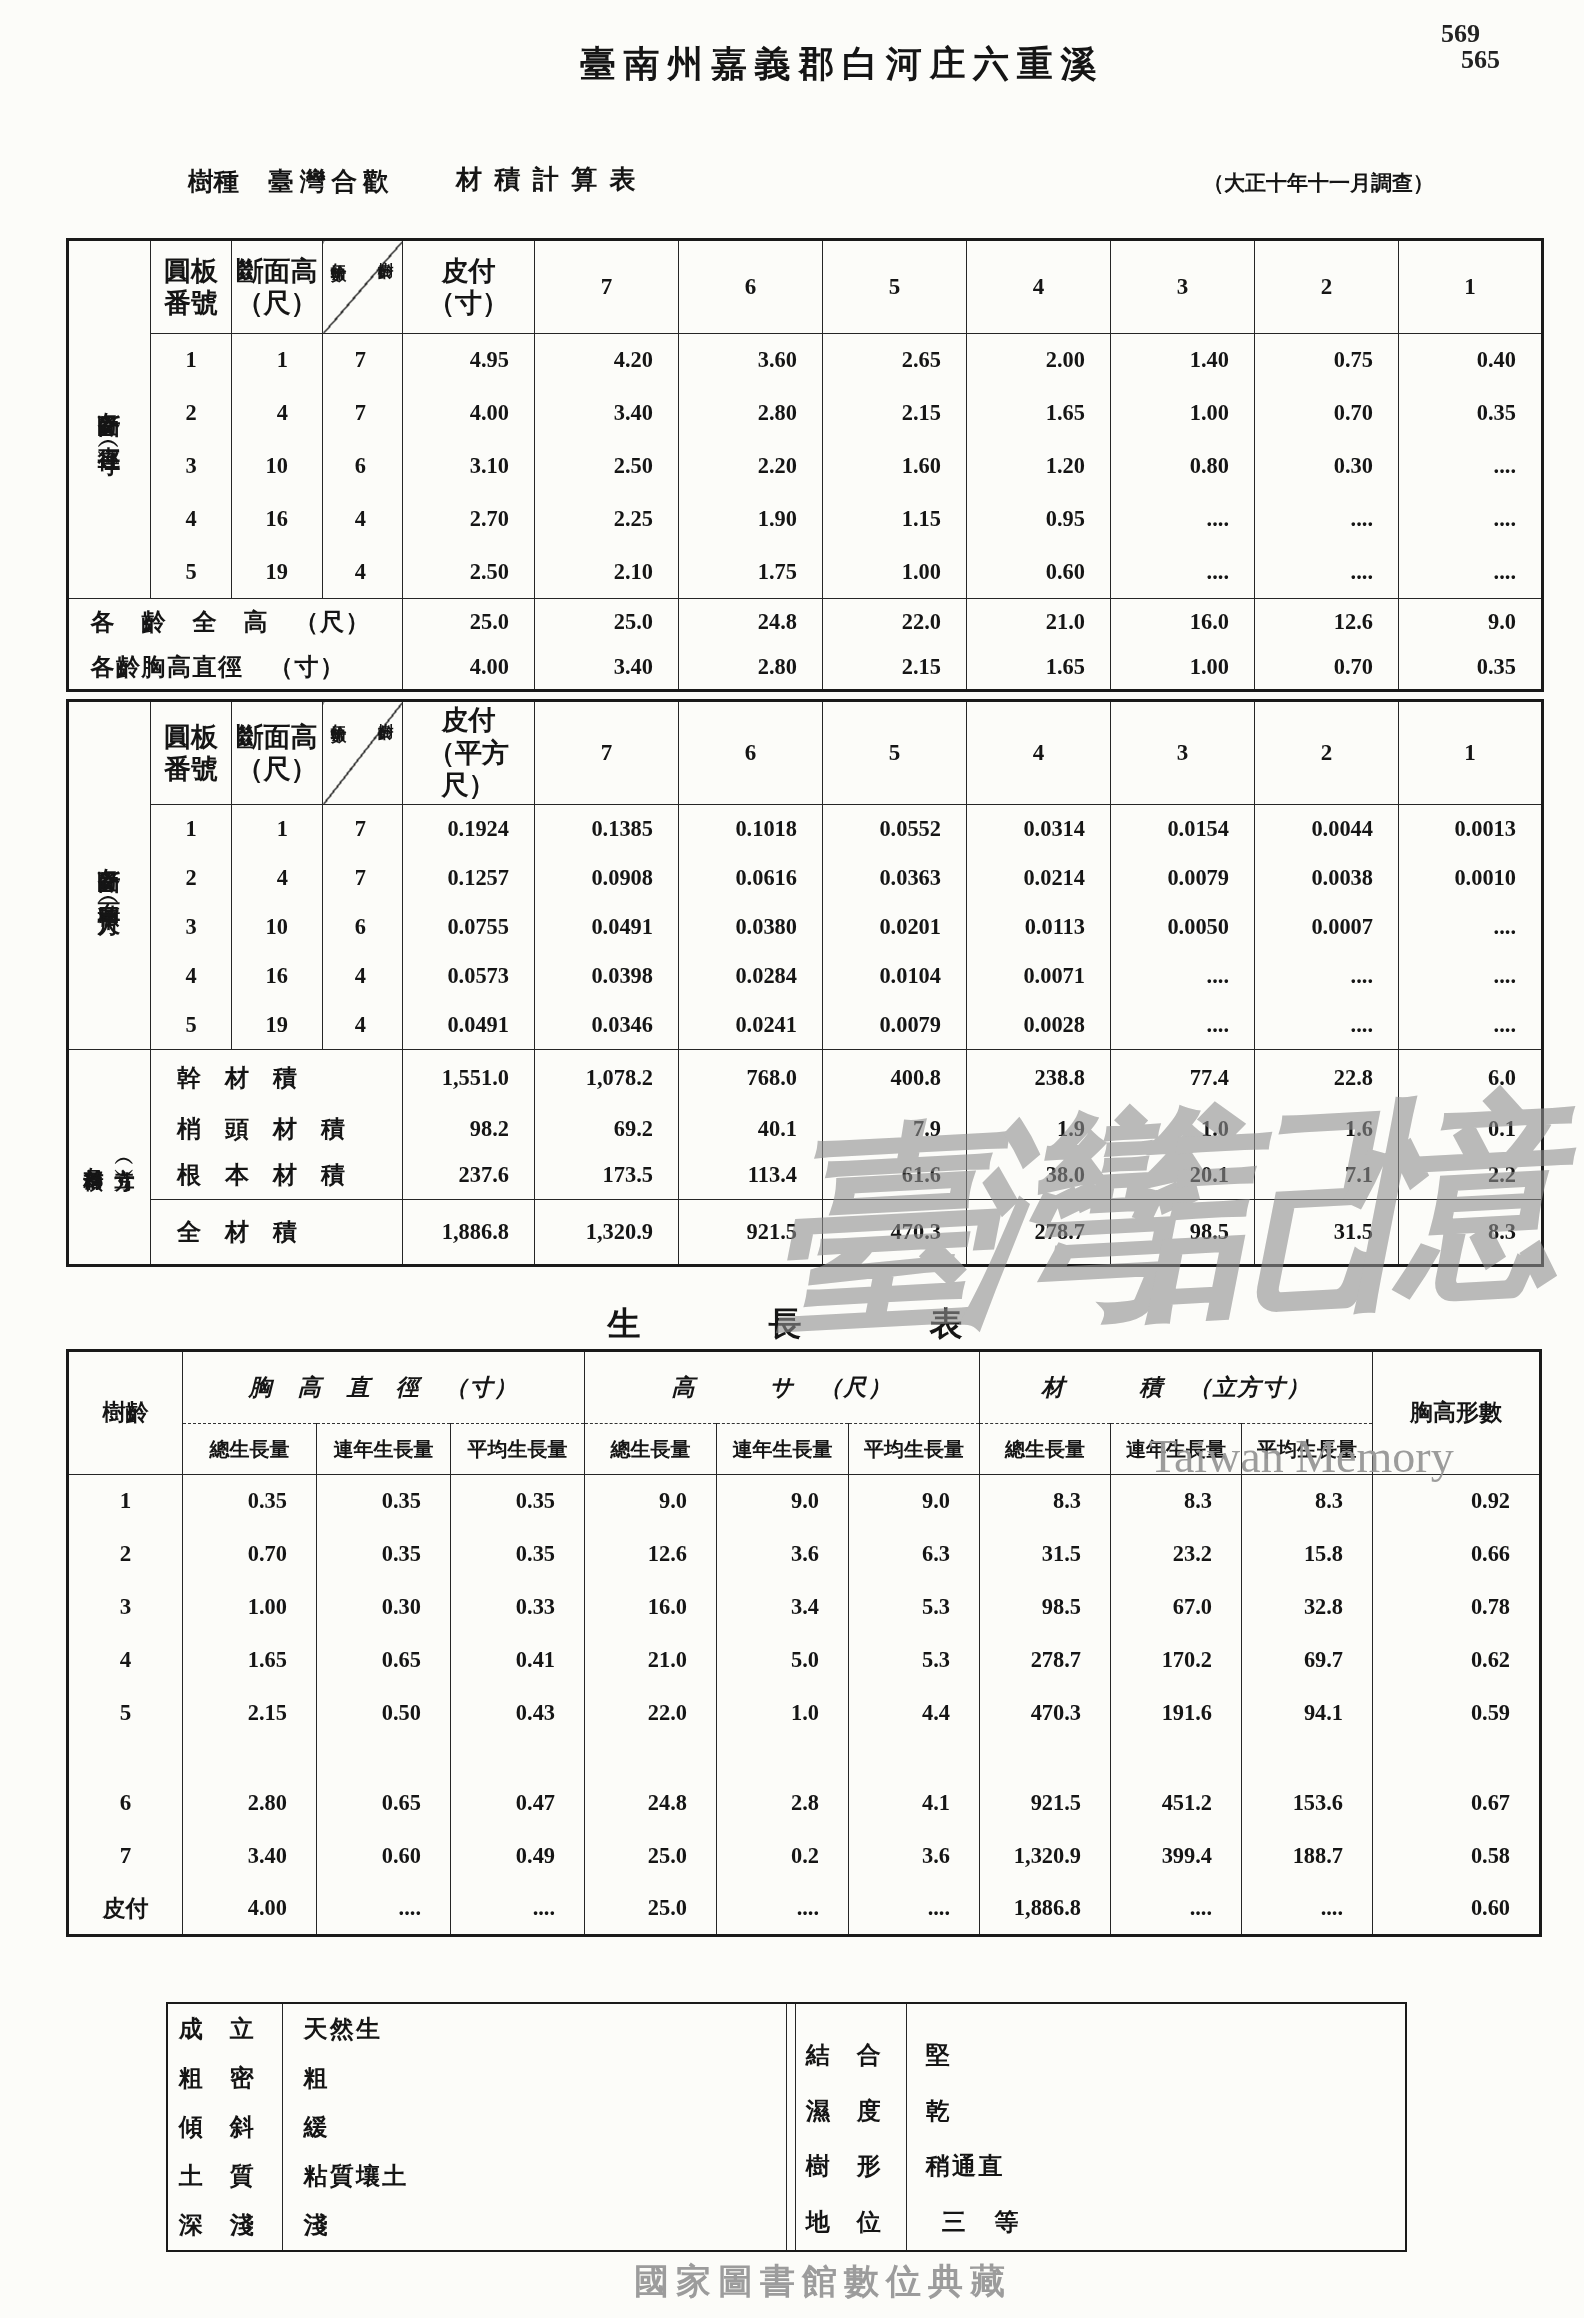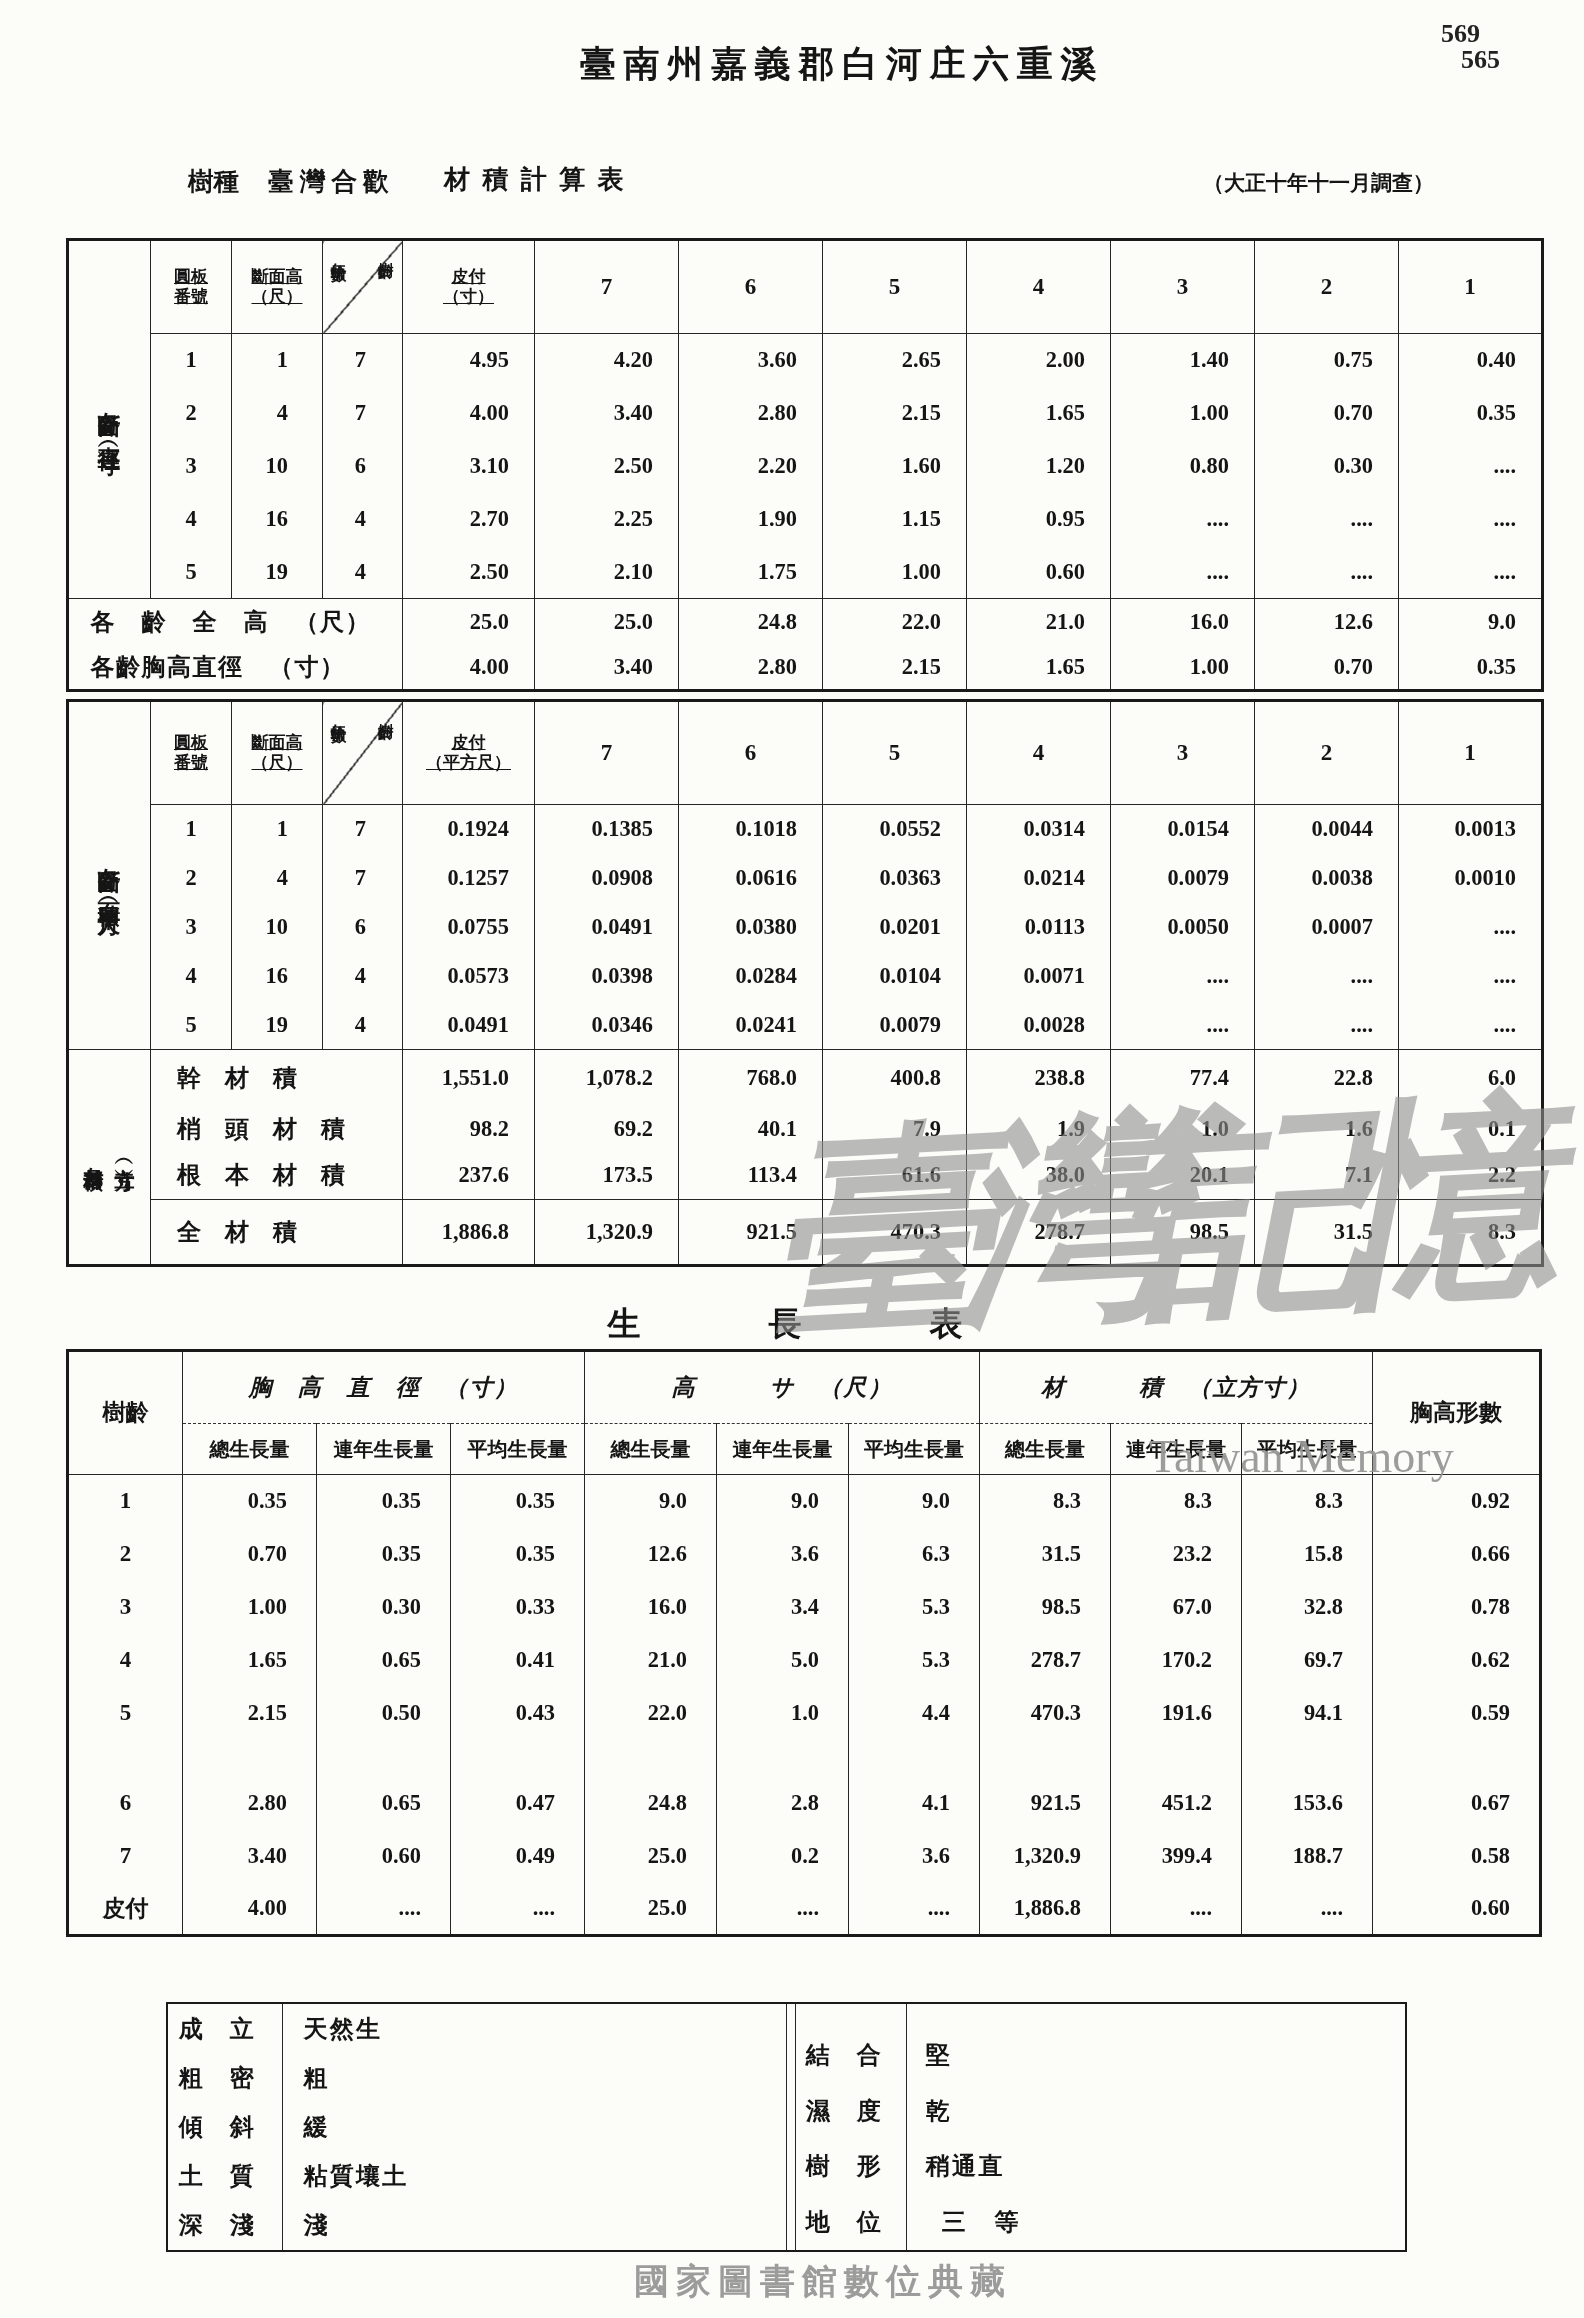--- a/index.html
+++ b/index.html
@@ -4,29 +4,29 @@
 <style>
   html,body{margin:0;padding:0;background:#dcdcdc;}
   .page{position:relative;width:1584px;height:2319px;background:#fcfcf9;overflow:hidden;
         font-family:"Liberation Serif","DejaVu Serif",serif;color:#151515;}
   .abs{position:absolute;}
   
   .doc-title{top:40px;left:842px;transform:translateX(-50%);font-size:36px;font-weight:bold;letter-spacing:7.7px;white-space:nowrap;}
   .pgnum{font-size:26px;font-weight:bold;color:#222;}
   .sub-label{top:164px;left:188px;font-size:25.5px;font-weight:bold;}
   .sub-species{top:164px;left:268px;font-size:25.5px;font-weight:bold;letter-spacing:6.2px;}
-  .sub-doctype{top:162px;left:444px;font-size:26px;font-weight:bold;letter-spacing:12.4px;}
+  .sub-doctype{top:162px;left:456px;font-size:26px;font-weight:bold;letter-spacing:12.4px;}
   .sub-note{top:169px;left:1203px;font-size:21px;font-weight:bold;}
   .growth-title{top:1302px;left:849px;transform:translateX(-50%);font-size:33px;font-weight:bold;
                 letter-spacing:128px;margin-right:-128px;white-space:nowrap;}
   
   table{border-collapse:collapse;table-layout:fixed;position:absolute;}
   td{padding:0;vertical-align:middle;font-weight:bold;color:#151515;border-right:0.8px solid #262626;}
   .frame{border:3.1px solid #1a1a1a;}
-  .hc{border-bottom:1.5px solid #262626;text-align:center;font-size:17px;line-height:1.2;white-space:pre-line;text-decoration:underline;}
+  .hc{border-bottom:1.5px solid #262626;text-align:center;font-size:27px;line-height:1.2;white-space:pre-line;}
   .agehd{border-bottom:1.5px solid #262626;text-align:center;font-size:23px;}
   .ss{}
   .nohb{border-bottom:none;}
   .cnum{text-align:center;font-size:22.4px;}
   .num{text-align:right;font-size:22.4px;padding-right:25px;}
   .num.h{padding-right:34px;} .num.r{padding-right:36px;}
   .slabel{font-size:24px;padding-left:21.6px;letter-spacing:1.5px;}
   .vlabel{font-size:24px;padding-left:26px;}
   .sep2 td{border-top:1.5px solid #262626;}
   .sep1v td{border-top:0.8px solid #262626;}

